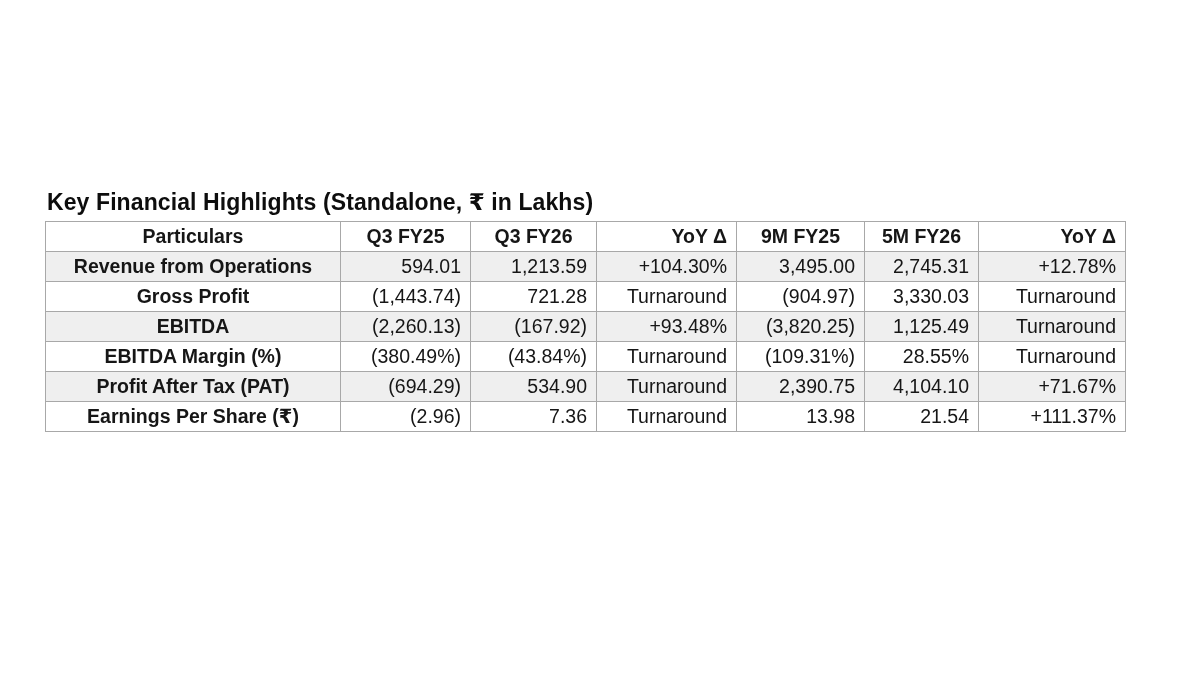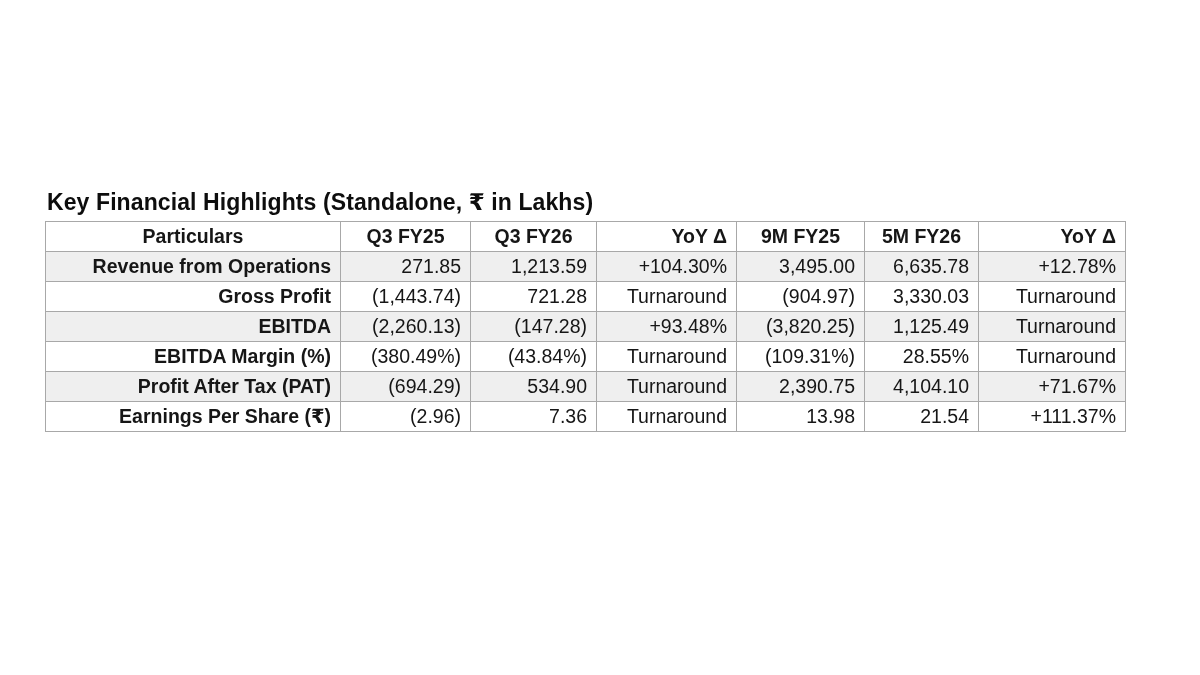--- a/index.html
+++ b/index.html
@@ -52,21 +52,21 @@
     background: #ffffff;
   }
   table.fin th.align-right {
     text-align: right;
   }
   table.fin td {
     text-align: right;
     font-weight: 400;
   }
   table.fin td.label {
-    text-align: right;
+    text-align: center;
     font-weight: 700;
   }
   table.fin tbody tr:nth-child(odd) {
     background: #efefef;
   }
   table.fin tbody tr:nth-child(even) {
     background: #ffffff;
   }
 </style>
 </head>
@@ -93,40 +93,40 @@
         <th>Q3 FY26</th>
         <th class="align-right">YoY Δ</th>
         <th>9M FY25</th>
         <th>5M FY26</th>
         <th class="align-right">YoY Δ</th>
       </tr>
     </thead>
     <tbody>
       <tr>
         <td class="label">Revenue from Operations</td>
-        <td>271.85</td>
+        <td>594.01</td>
         <td>1,213.59</td>
         <td>+104.30%</td>
         <td>3,495.00</td>
-        <td>6,635.78</td>
+        <td>2,745.31</td>
         <td>+12.78%</td>
       </tr>
       <tr>
         <td class="label">Gross Profit</td>
         <td>(1,443.74)</td>
         <td>721.28</td>
         <td>Turnaround</td>
         <td>(904.97)</td>
         <td>3,330.03</td>
         <td>Turnaround</td>
       </tr>
       <tr>
         <td class="label">EBITDA</td>
         <td>(2,260.13)</td>
-        <td>(147.28)</td>
+        <td>(167.92)</td>
         <td>+93.48%</td>
         <td>(3,820.25)</td>
         <td>1,125.49</td>
         <td>Turnaround</td>
       </tr>
       <tr>
         <td class="label">EBITDA Margin (%)</td>
         <td>(380.49%)</td>
         <td>(43.84%)</td>
         <td>Turnaround</td>

